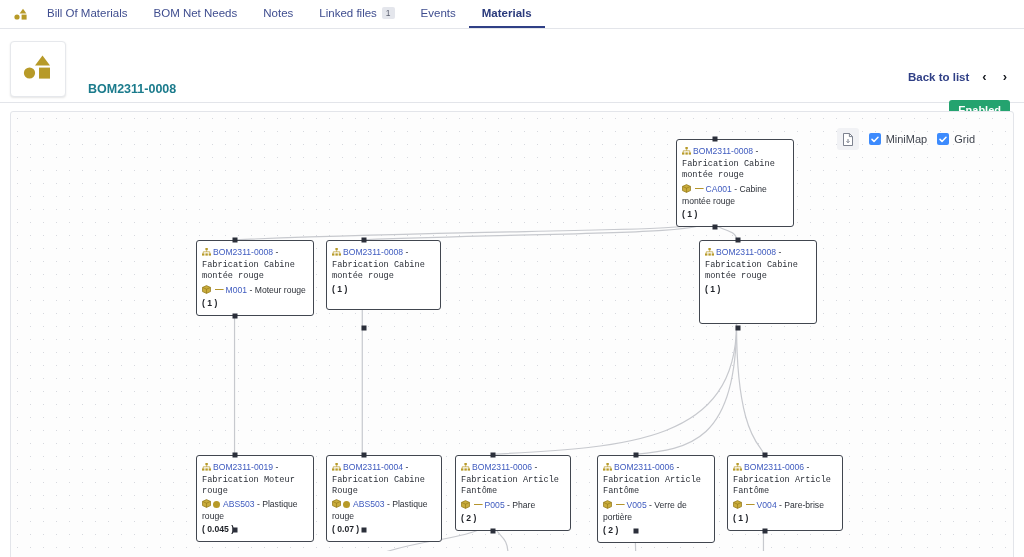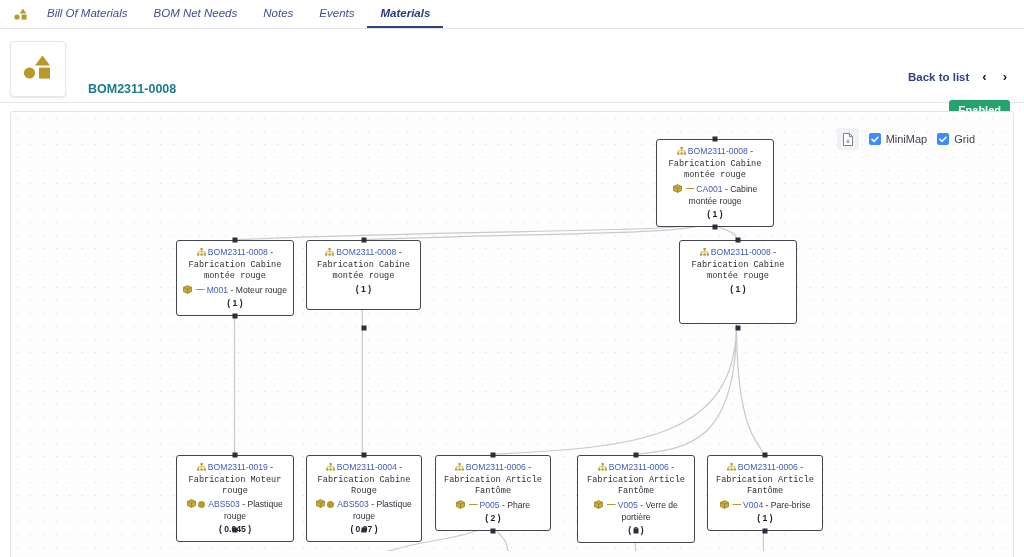--- a/index.html
+++ b/index.html
@@ -22,21 +22,20 @@
     width: 26px; display: flex; align-items: center; justify-content: center;
   }
   .tab {
     display: flex; align-items: center; gap: 5px;
     padding: 0 13px;
     font-size: 11.5px;
     color: #3f4d8f;
     border-bottom: 2px solid transparent;
     cursor: pointer;
     white-space: nowrap;
-    font-style: italic;
   }
   .tab.active { color: #2a3a7c; font-weight: bold; border-bottom-color: #2f3f86; }
   .tab-badge {
     background: #e4e6ec; color: #5a5f6e;
     font-size: 8.5px; line-height: 1;
     padding: 2px 4px; border-radius: 2px;
   }
 
   
   .header {
@@ -113,26 +112,26 @@
     background: #2b2f3a; z-index: 3;
     transform: translate(-50%, -50%);
   }
 
   
   .node {
     position: absolute; z-index: 2;
     background: #ffffff;
     border: 1px solid #41464f;
     border-radius: 3px;
-    text-align: center;
     padding: 6px 5px 5px;
     font-size: 8.6px;
     line-height: 11.6px;
     color: #2c3038;
     cursor: pointer;
+    margin-left: 20px;
   }
   .node .l1 { white-space: nowrap; }
   .node .code { color: #3f5bbf; }
   .node .desc { color: #2c3038; font-family: Liberation Mono, monospace; }
   .node .qty { font-weight: bold; margin-top: 1px; color: #1d2026; }
   .node .item-row { margin-top: 1px; }
   .ico { display: inline-block; vertical-align: -1px; margin-right: 2px; }
   .dash { color: #b08d1e; font-weight: bold; margin: 0 2px; vertical-align: 1px; }
   .circ {
     display: inline-block; width: 7px; height: 7px; border-radius: 50%;
@@ -163,20 +162,24 @@
     </svg>
   </div>
   <div class="tab">
     <span>Bill Of Materials</span>
   </div>
   <div class="tab">
     <span>BOM Net Needs</span>
   </div>
   <div class="tab">
     <span>Notes</span>
+  </div>
+  <div class="tab">
+    <span>Linked files</span>
+    <span class="tab-badge">1</span>
   </div>
   <div class="tab">
     <span>Events</span>
   </div>
   <div class="tab active">
     <span>Materials</span>
   </div>
 </div>
 
 <div class="header">

